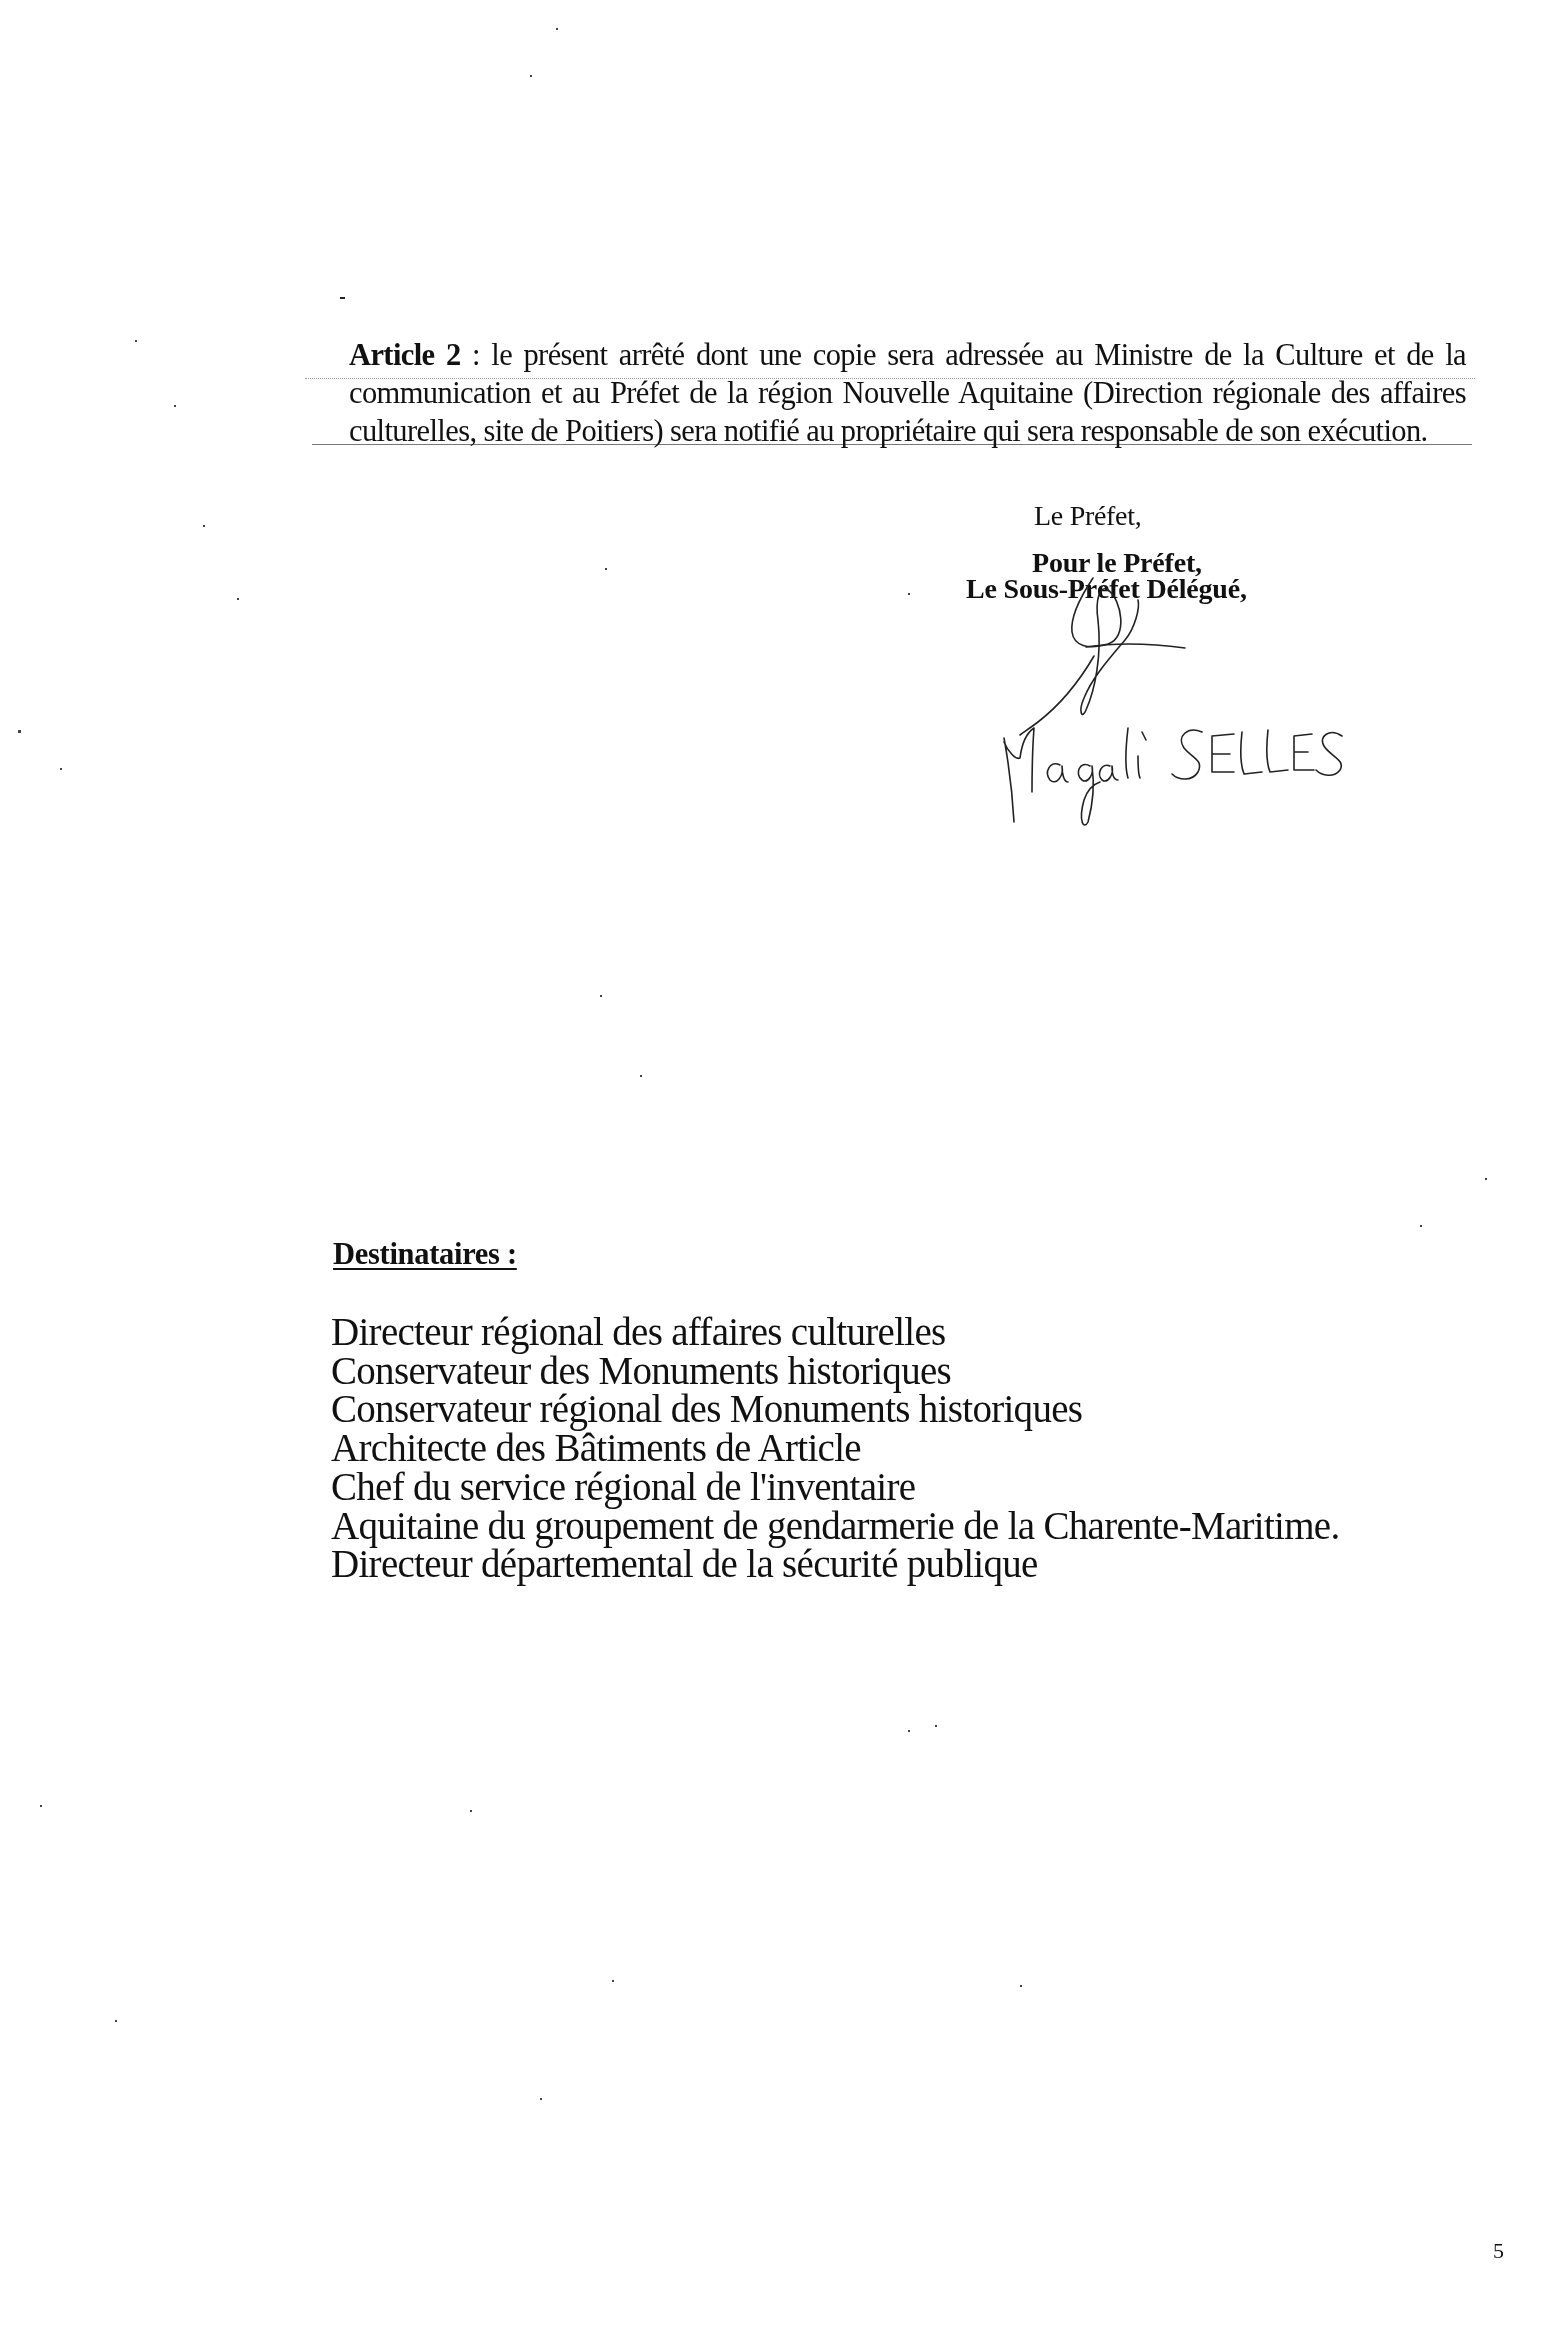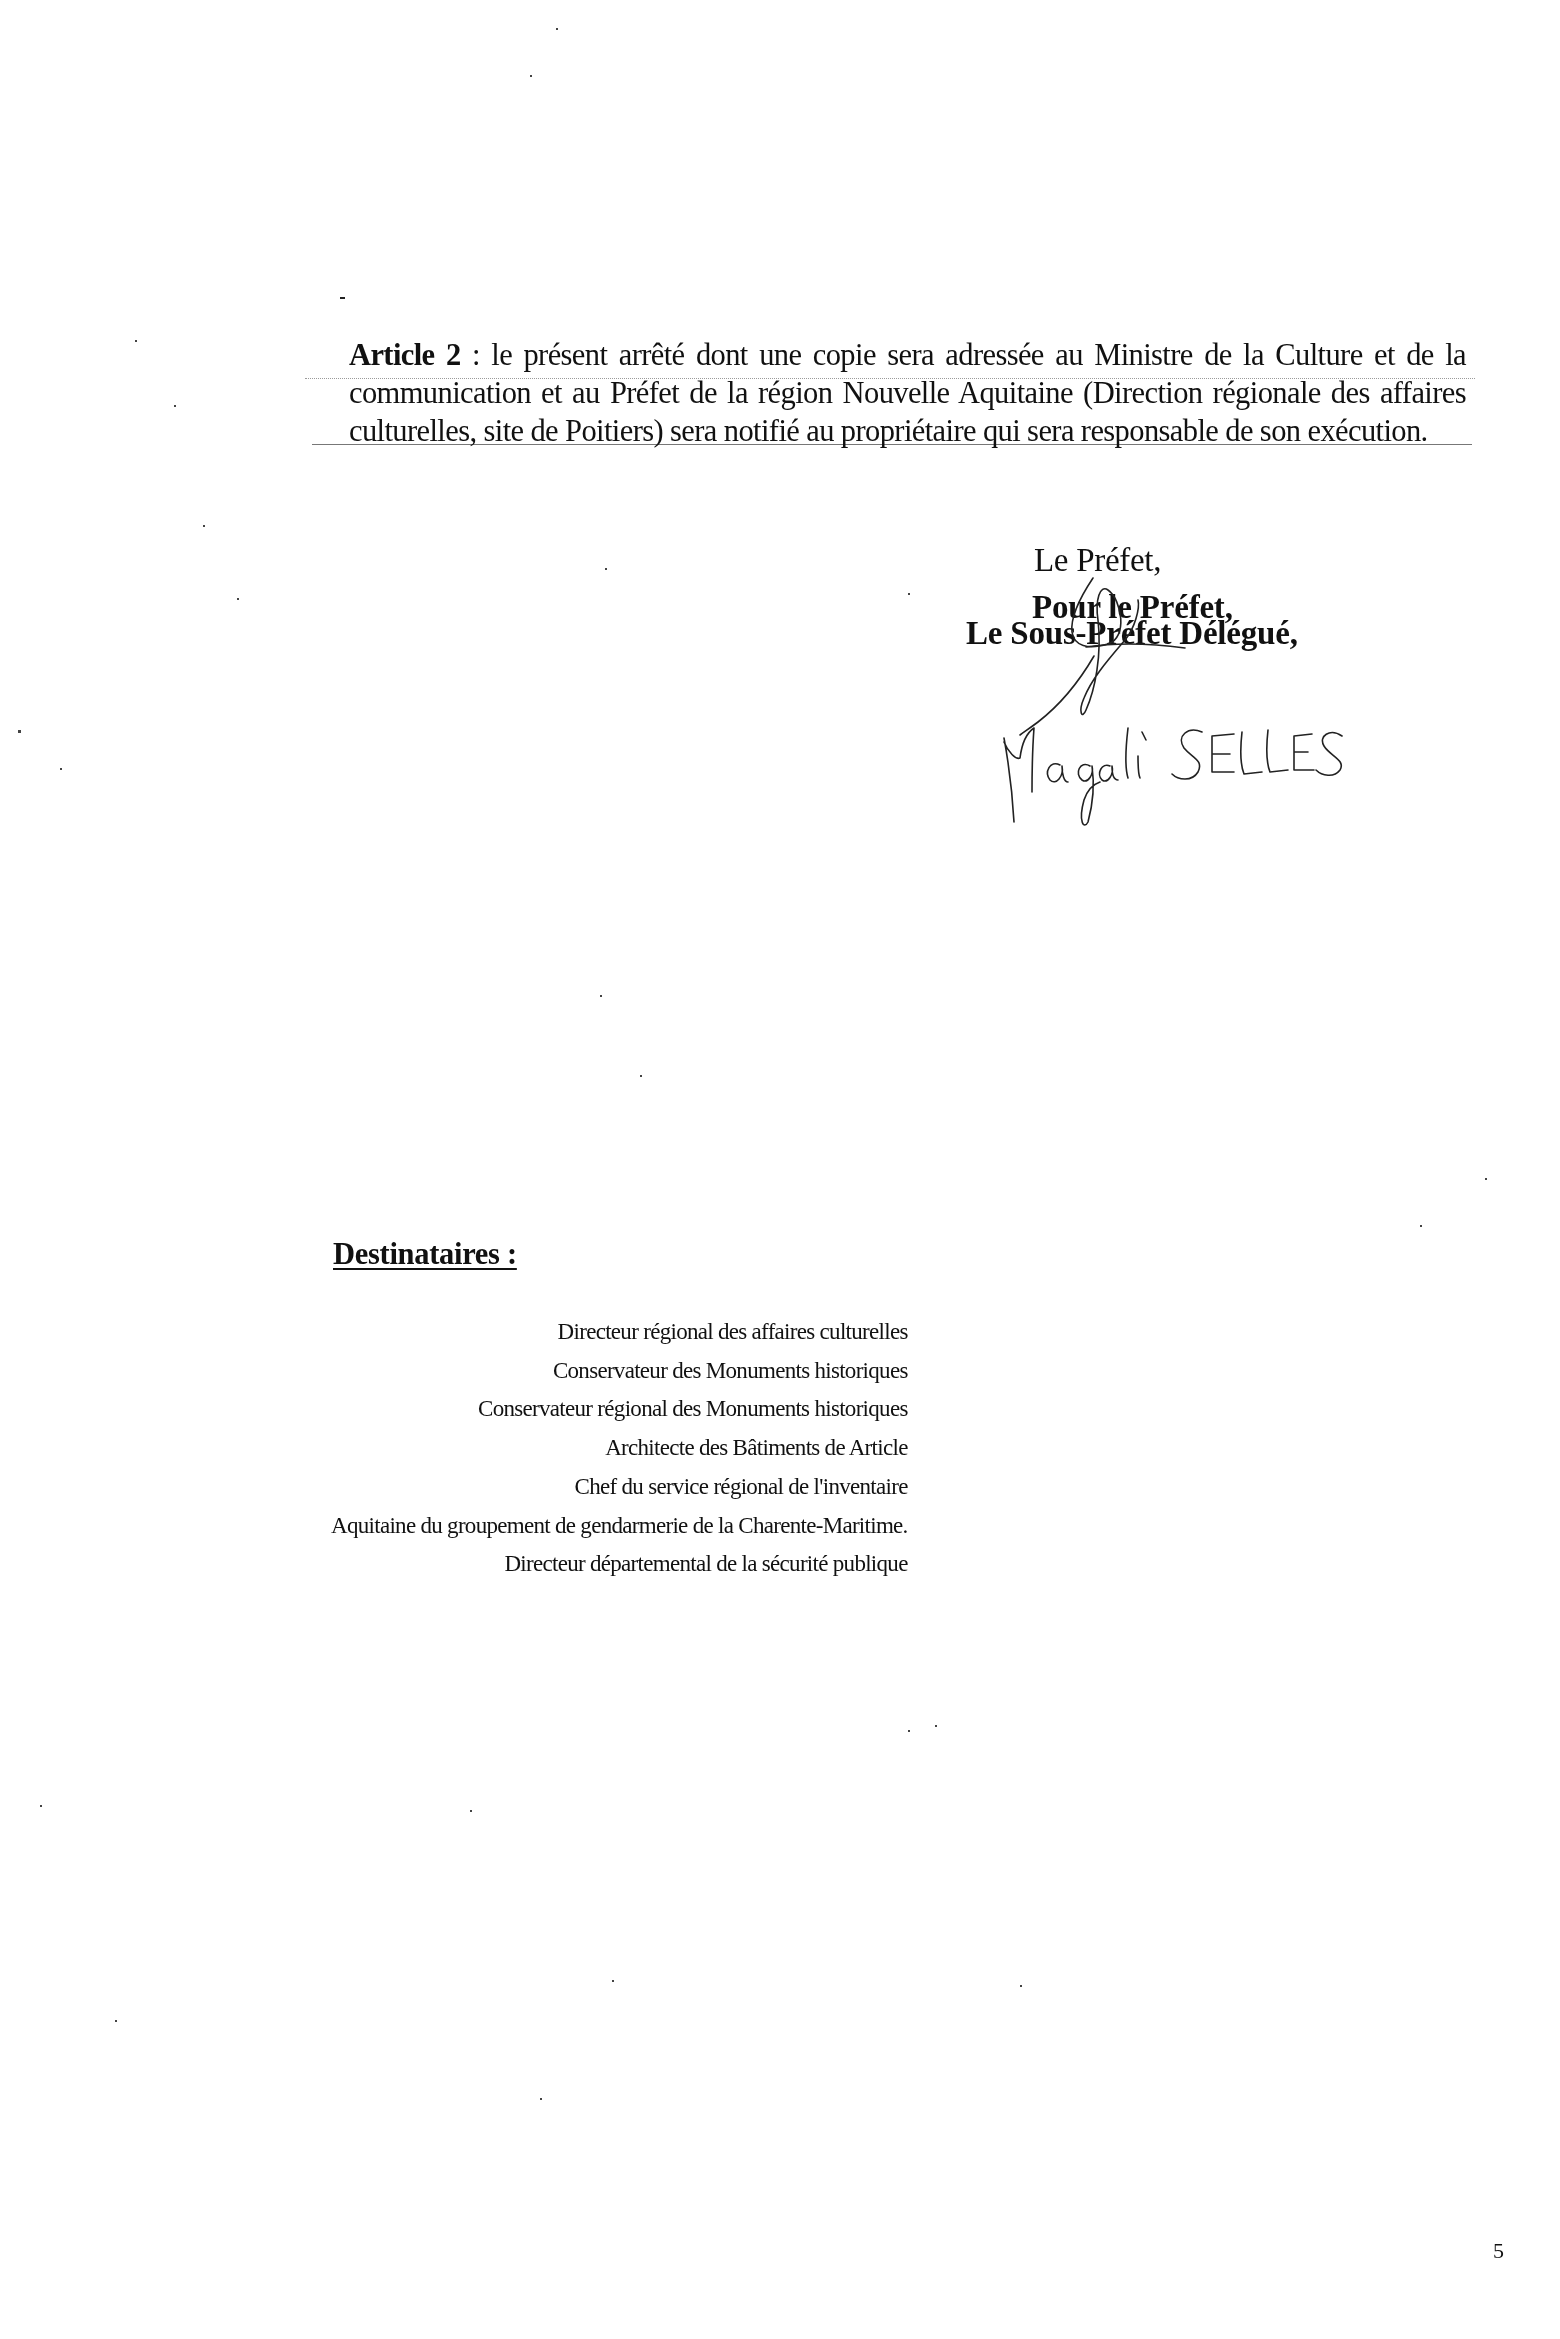--- a/index.html
+++ b/index.html
@@ -40,24 +40,23 @@
     .scan-line {
       position: absolute;
       height: 0;
       border-top: 1px dotted #9a9a9a;
     }
     .scan-line.solid {
       border-top: 1.5px solid #777777;
     }
     .sig-block {
       position: absolute;
-      font-size: 33px;
+      font-size: 28px;
       white-space: nowrap;
       letter-spacing: -0.3px;
-      margin-top: 42px;
     }
     .sig-title { left: 1034px; top: 500px; }
     .sig-for { left: 1032px; top: 547px; font-weight: bold; letter-spacing: -0.2px; }
     .sig-role { left: 966px; top: 573px; font-weight: bold; letter-spacing: -0.2px; }
     .signature {
       position: absolute;
       left: 990px;
       top: 560px;
       width: 370px;
       height: 290px;
@@ -75,25 +74,24 @@
       white-space: nowrap;
       text-align: right;
     }
     .recipients-list {
       position: absolute;
       left: 331px;
       top: 1313px;
       margin: 0;
       padding: 0;
       list-style: none;
-      font-size: 23px;
+      font-size: 39px;
       line-height: 38.7px;
       letter-spacing: -0.7px;
       white-space: nowrap;
-      text-align: right;
     }
     .recipients-list li {
       margin: 0;
       padding: 0;
     }
     .page-mark {
       position: absolute;
       left: 1493px;
       top: 2238px;
       font-size: 22px;

